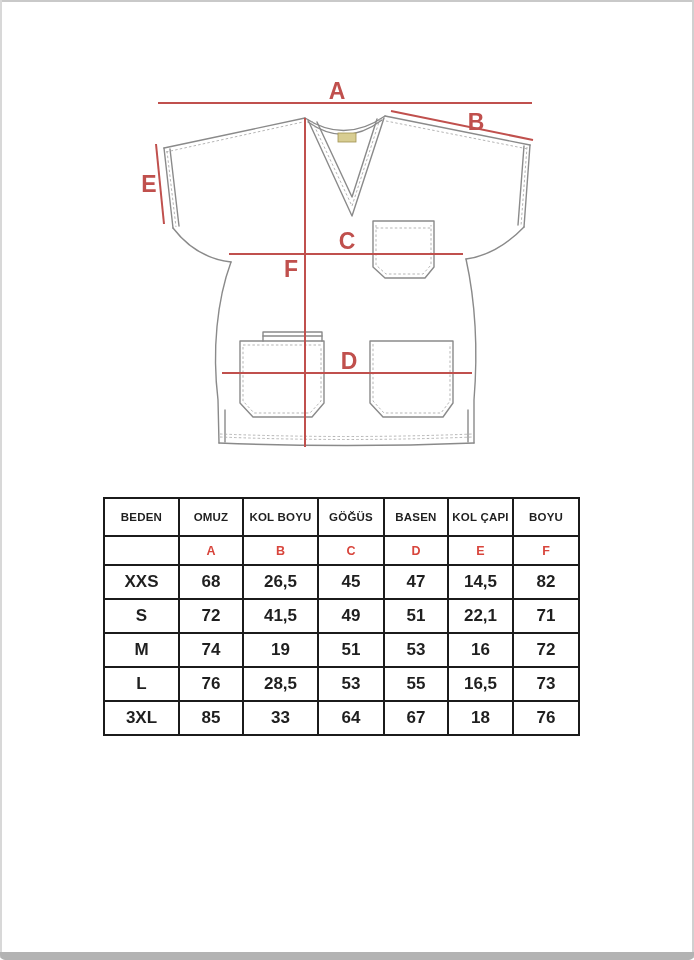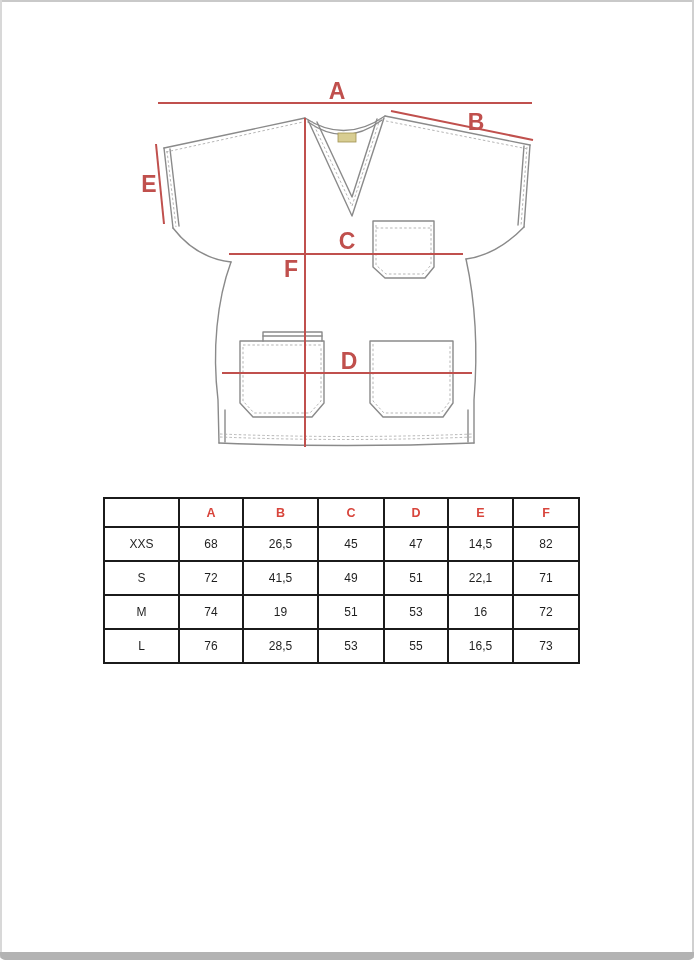--- a/index.html
+++ b/index.html
@@ -17,21 +17,21 @@
   .redline path{stroke:#c0504d;stroke-width:2;fill:none;}
   .mlabel{font-family:"Liberation Sans",sans-serif;font-weight:bold;font-size:23px;
           fill:#c0504d;text-anchor:middle;}
   .necktag{fill:#d8cd92;stroke:#a09252;stroke-width:0.8;}
 
   .size-table{position:absolute;left:103px;top:497px;border-collapse:collapse;table-layout:fixed;}
   .size-table th,.size-table td{border:2px solid #1b1b1b;text-align:center;vertical-align:middle;
           padding:0;color:#1f1f1f;background:#ffffff;}
   .size-table thead th{height:36px;font-size:11.5px;font-weight:600;letter-spacing:0.2px;}
   .size-table .letter-row td{height:27px;font-size:12.5px;font-weight:bold;color:#d8453c;}
-  .size-table tbody td{height:32px;font-size:12px;}
+  .size-table tbody td{height:32px;font-size:17px;font-weight:bold;}
 </style>
 </head>
 <body>
 
 <div class="page">
   <div class="edge edge-top"></div>
   <div class="edge edge-left"></div>
   <div class="edge edge-right"></div>
   <div class="edge edge-bottom"></div>
 
@@ -110,20 +110,29 @@
     <colgroup>
       <col style="width:75px">
         <col style="width:64px">
         <col style="width:75px">
       <col style="width:66px">
         <col style="width:64px">
         <col style="width:65px">
       <col style="width:66px">
     </colgroup>
     <thead>
+      <tr>
+        <th>BEDEN</th>
+        <th>OMUZ</th>
+        <th>KOL BOYU</th>
+        <th>GÖĞÜS</th>
+        <th>BASEN</th>
+        <th>KOL ÇAPI</th>
+        <th>BOYU</th>
+      </tr>
       <tr class="letter-row">
         <td></td>
         <td>A</td>
         <td>B</td>
         <td>C</td>
         <td>D</td>
         <td>E</td>
         <td>F</td>
       </tr>
     </thead>
@@ -157,15 +166,24 @@
       </tr>
       <tr>
         <td>L</td>
         <td>76</td>
         <td>28,5</td>
         <td>53</td>
         <td>55</td>
         <td>16,5</td>
         <td>73</td>
       </tr>
+      <tr>
+        <td>3XL</td>
+        <td>85</td>
+        <td>33</td>
+        <td>64</td>
+        <td>67</td>
+        <td>18</td>
+        <td>76</td>
+      </tr>
     </tbody>
   </table>
 </div>
 
 </body></html>

